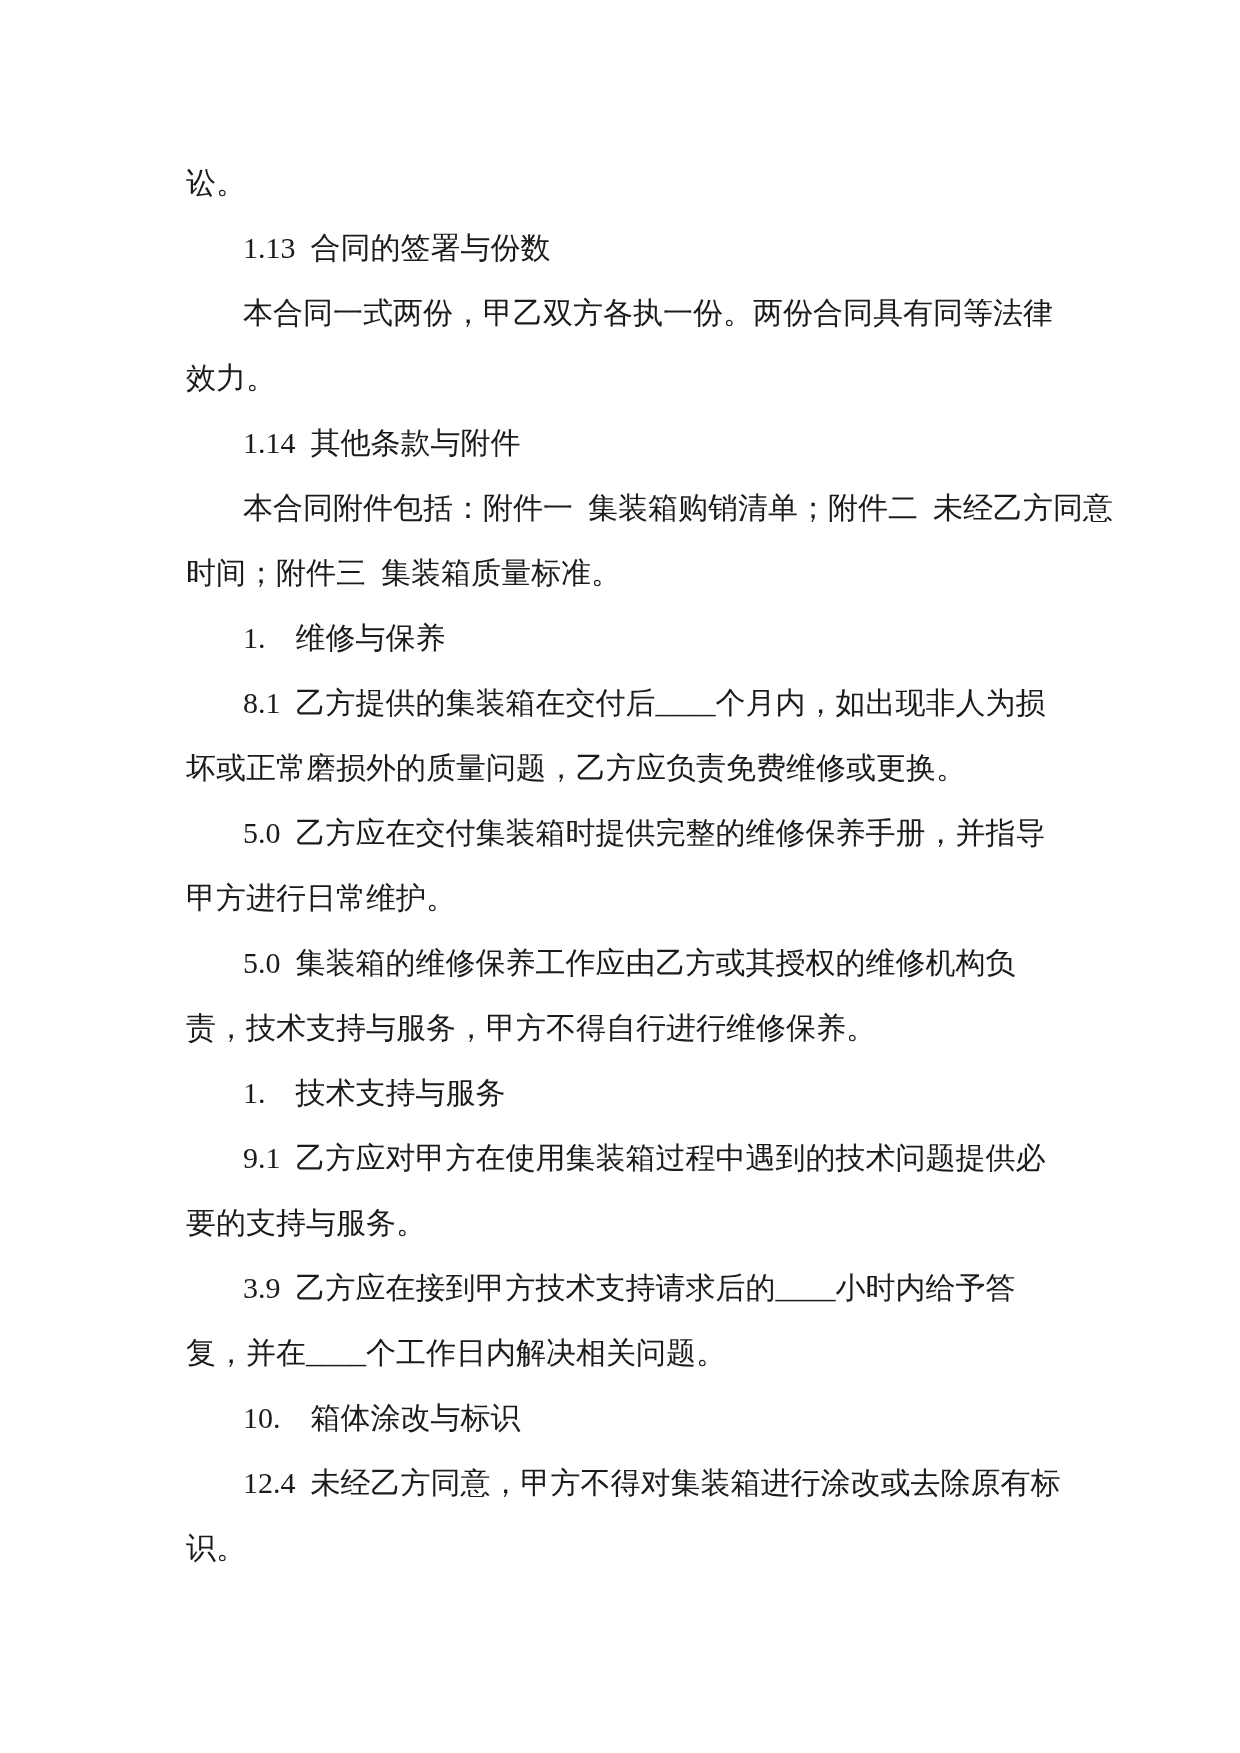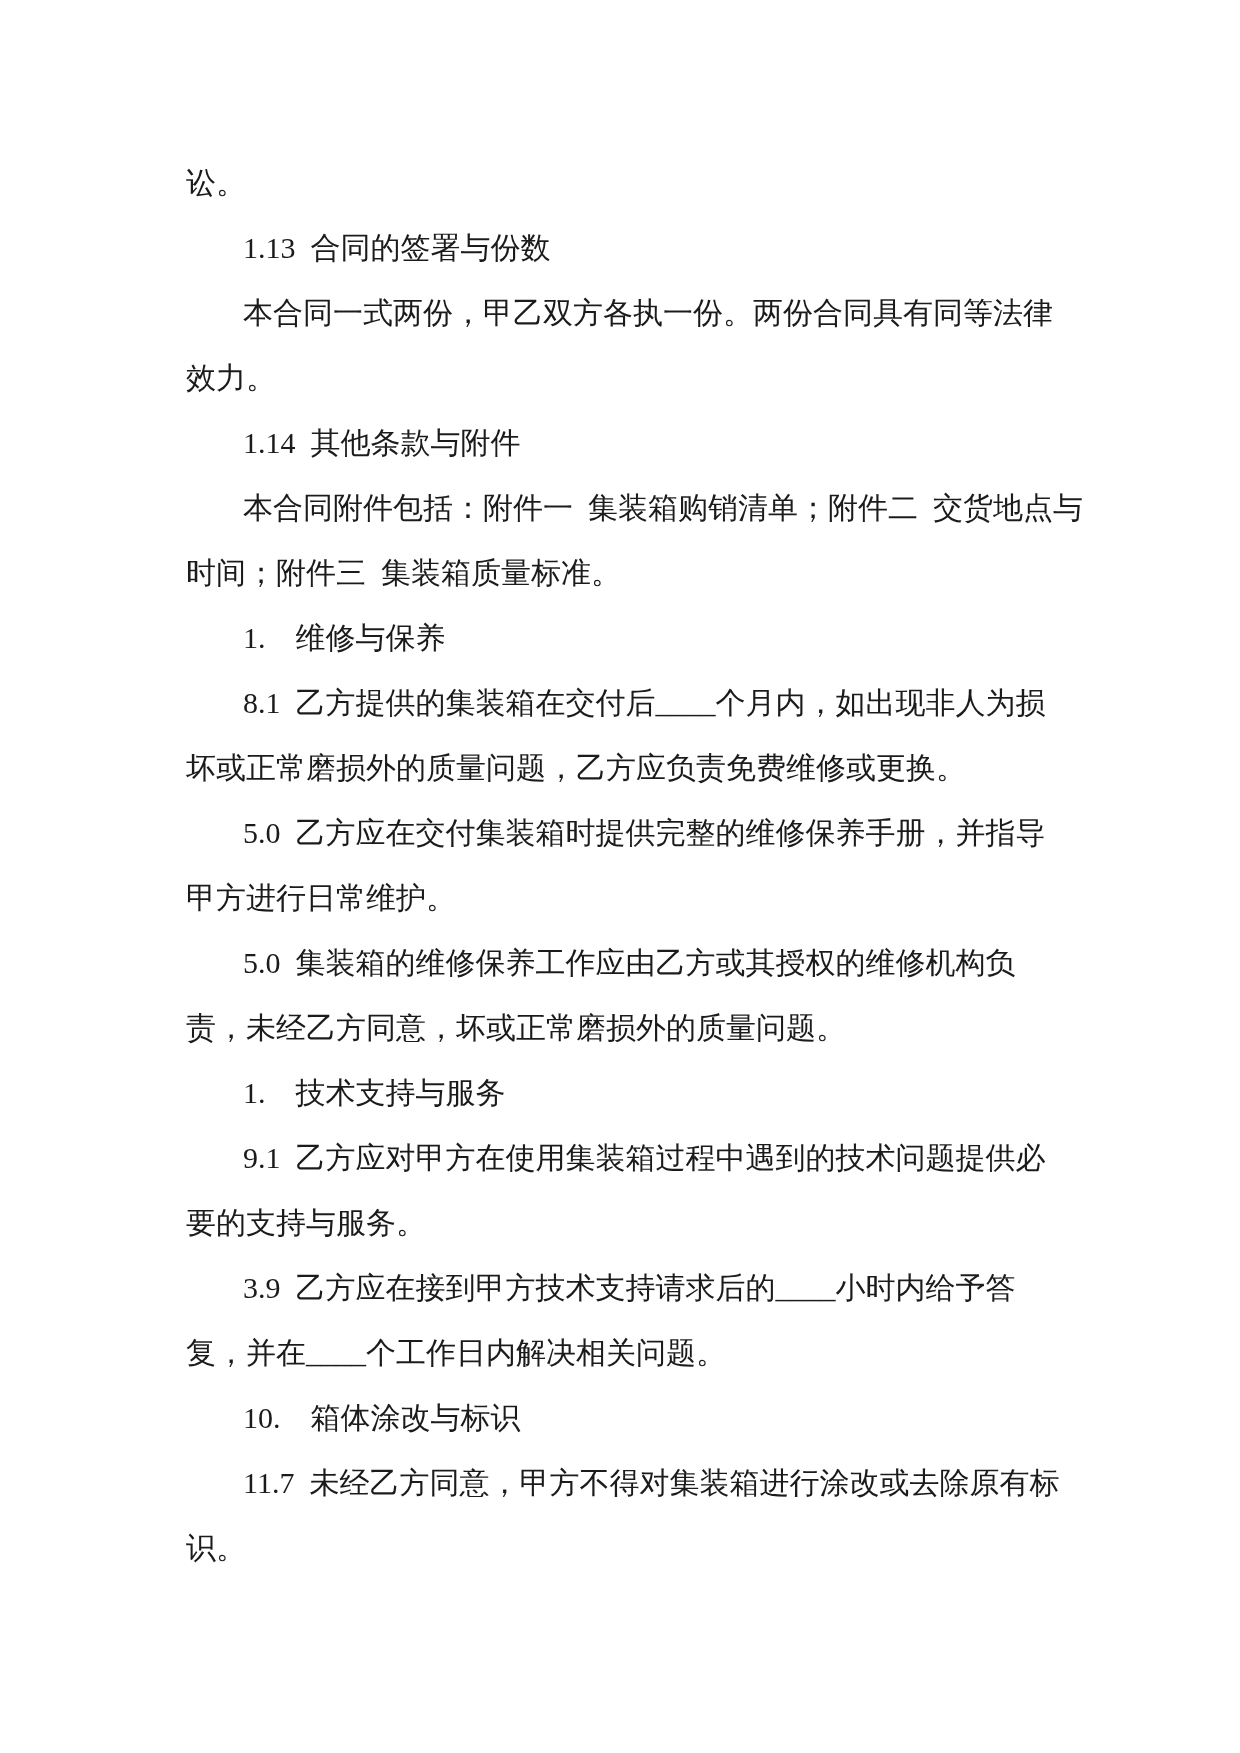--- a/index.html
+++ b/index.html
@@ -43,31 +43,31 @@
 </head>
 <body>
 
 <div class="page">
   <div class="text-block">
       <div class="line">讼。</div>
       <div class="line indent">1.13 合同的签署与份数</div>
       <div class="line indent">本合同一式两份，甲乙双方各执一份。两份合同具有同等法律</div>
       <div class="line">效力。</div>
       <div class="line indent">1.14 其他条款与附件</div>
-      <div class="line indent">本合同附件包括：附件一 集装箱购销清单；附件二 交货地点与</div>
+      <div class="line indent">本合同附件包括：附件一 集装箱购销清单；附件二 未经乙方同意</div>
       <div class="line">时间；附件三 集装箱质量标准。</div>
       <div class="line indent">1.  维修与保养</div>
       <div class="line indent">8.1 乙方提供的集装箱在交付后____个月内，如出现非人为损</div>
       <div class="line">坏或正常磨损外的质量问题，乙方应负责免费维修或更换。</div>
       <div class="line indent">5.0 乙方应在交付集装箱时提供完整的维修保养手册，并指导</div>
       <div class="line">甲方进行日常维护。</div>
       <div class="line indent">5.0 集装箱的维修保养工作应由乙方或其授权的维修机构负</div>
-      <div class="line">责，未经乙方同意，坏或正常磨损外的质量问题。</div>
+      <div class="line">责，技术支持与服务，甲方不得自行进行维修保养。</div>
       <div class="line indent">1.  技术支持与服务</div>
       <div class="line indent">9.1 乙方应对甲方在使用集装箱过程中遇到的技术问题提供必</div>
       <div class="line">要的支持与服务。</div>
       <div class="line indent">3.9 乙方应在接到甲方技术支持请求后的____小时内给予答</div>
       <div class="line">复，并在____个工作日内解决相关问题。</div>
       <div class="line indent">10.  箱体涂改与标识</div>
-      <div class="line indent">11.7 未经乙方同意，甲方不得对集装箱进行涂改或去除原有标</div>
+      <div class="line indent">12.4 未经乙方同意，甲方不得对集装箱进行涂改或去除原有标</div>
       <div class="line">识。</div>
     </div>
 </div>
 
 </body></html>

